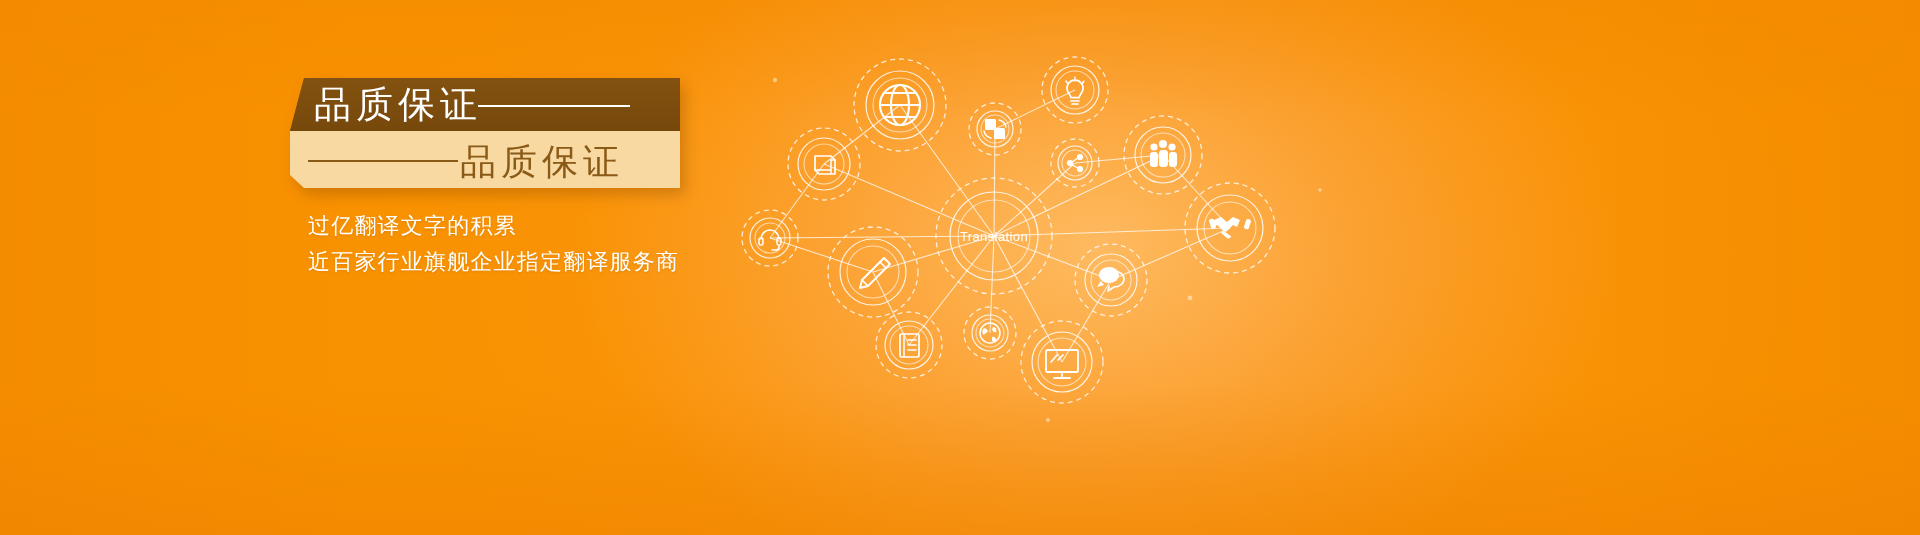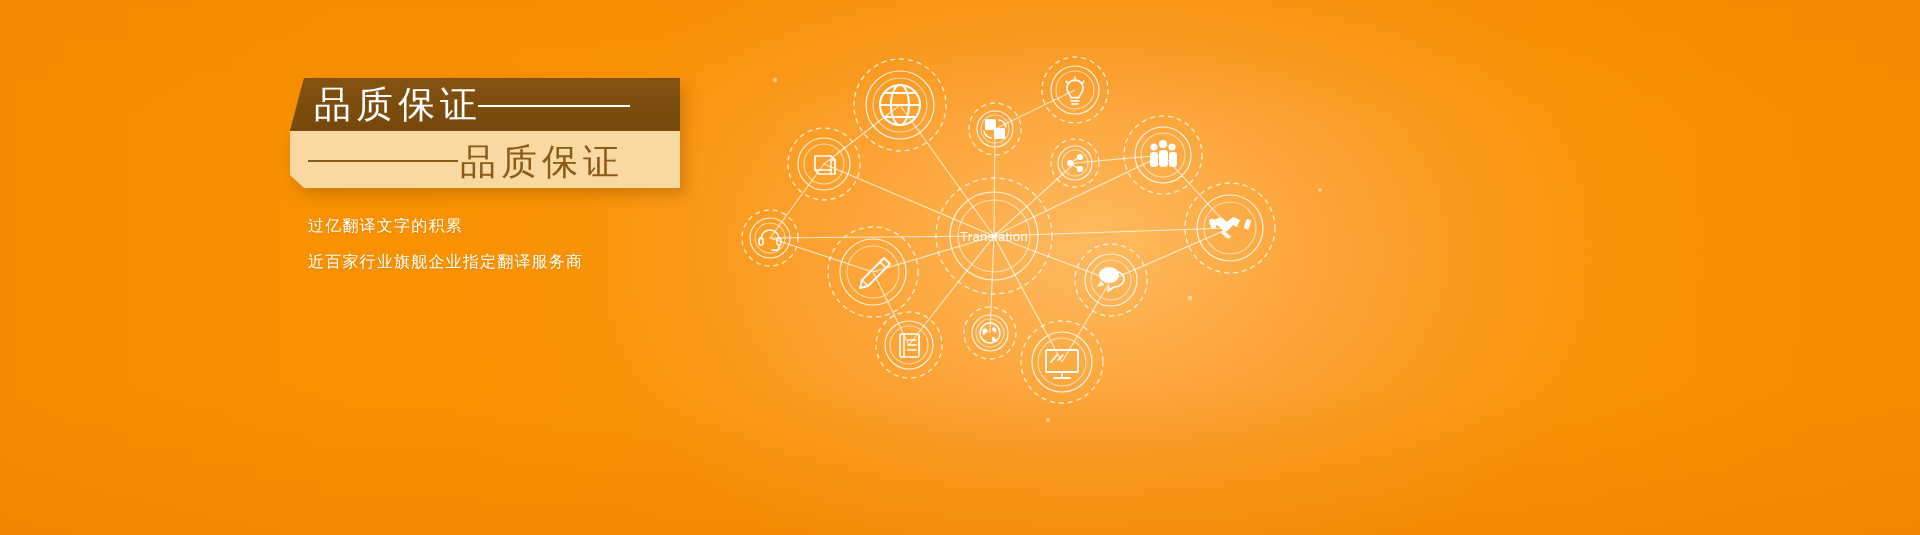--- a/index.html
+++ b/index.html
@@ -82,21 +82,21 @@
     font-family:"DejaVu Serif","Liberation Serif",serif;
     font-size:36px;line-height:45px;letter-spacing:5px;
     color:#8a5a17;white-space:nowrap;
   }
 
   
   .bullets{
     position:absolute;left:308px;top:208px;width:520px;
   }
   .bullet{
-    color:#ffffff;font-size:16px;line-height:36px;
+    color:#ffffff;font-size:22px;line-height:36px;
     letter-spacing:1.2px;white-space:nowrap;
     text-shadow:0 1px 2px rgba(170,95,0,0.30);
     font-family:"DejaVu Sans","Liberation Sans",sans-serif;
   }
 
   
   .network{
     position:absolute;left:700px;top:0;width:700px;height:470px;
   }
   .network svg{display:block;}

